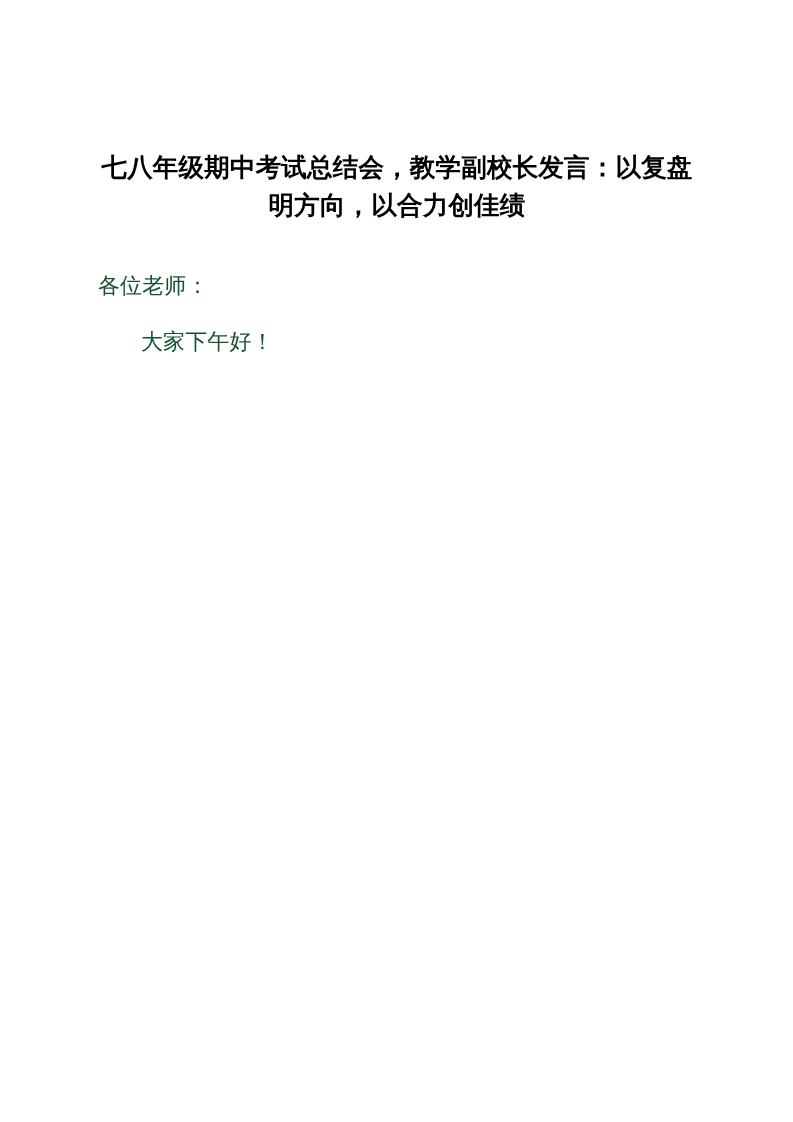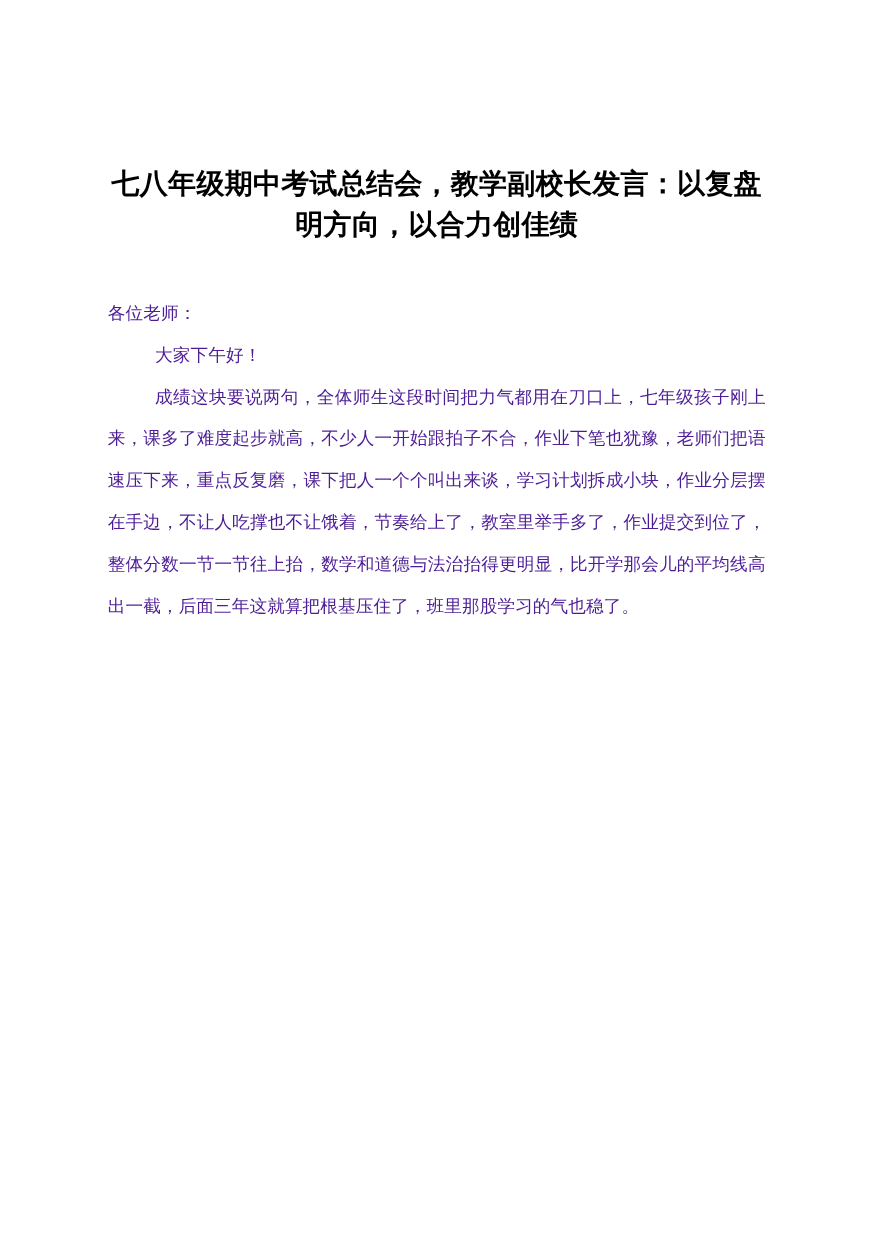--- a/index.html
+++ b/index.html
@@ -44,33 +44,34 @@
   }
 
   
   .title-gap {
     height: 43px;
   }
 
   
   .para {
     font-family: Liberation Serif, serif;
-    font-size: 16px;
+    font-size: 22px;
     line-height: 38px;
-    color: #4c1d95;
+    color: #14532d;
     text-align: justify;
     text-justify: inter-character;
     margin: 0;
     padding: 0;
     letter-spacing: 0.1px;
     -webkit-font-smoothing: antialiased;
   }
 
   .para.indent {
     text-indent: 43px;
+    margin-top: 18px;
   }
 
   .para.no-indent {
     text-indent: 0;
   }
 </style>
 </head>
 <body>
 
 <div class="page">
@@ -78,17 +79,16 @@
 
     <h1 class="doc-title">七八年级期中考试总结会，教学副校长发言：以复盘明方向，以合力创佳绩</h1>
 
     <div class="title-gap"></div>
 
     <p class="para no-indent">各位老师：</p>
 
     <p class="para indent">大家下午好！</p>
 
 
-    <p class="para indent">成绩这块要说两句，全体师生这段时间把力气都用在刀口上，七年级孩子刚上来，课多了难度起步就高，不少人一开始跟拍子不合，作业下笔也犹豫，老师们把语速压下来，重点反复磨，课下把人一个个叫出来谈，学习计划拆成小块，作业分层摆在手边，不让人吃撑也不让饿着，节奏给上了，教室里举手多了，作业提交到位了，整体分数一节一节往上抬，数学和道德与法治抬得更明显，比开学那会儿的平均线高出一截，后面三年这就算把根基压住了，班里那股学习的气也稳了。</p>
 
 
   </div>
 </div>
 
 </body></html>

